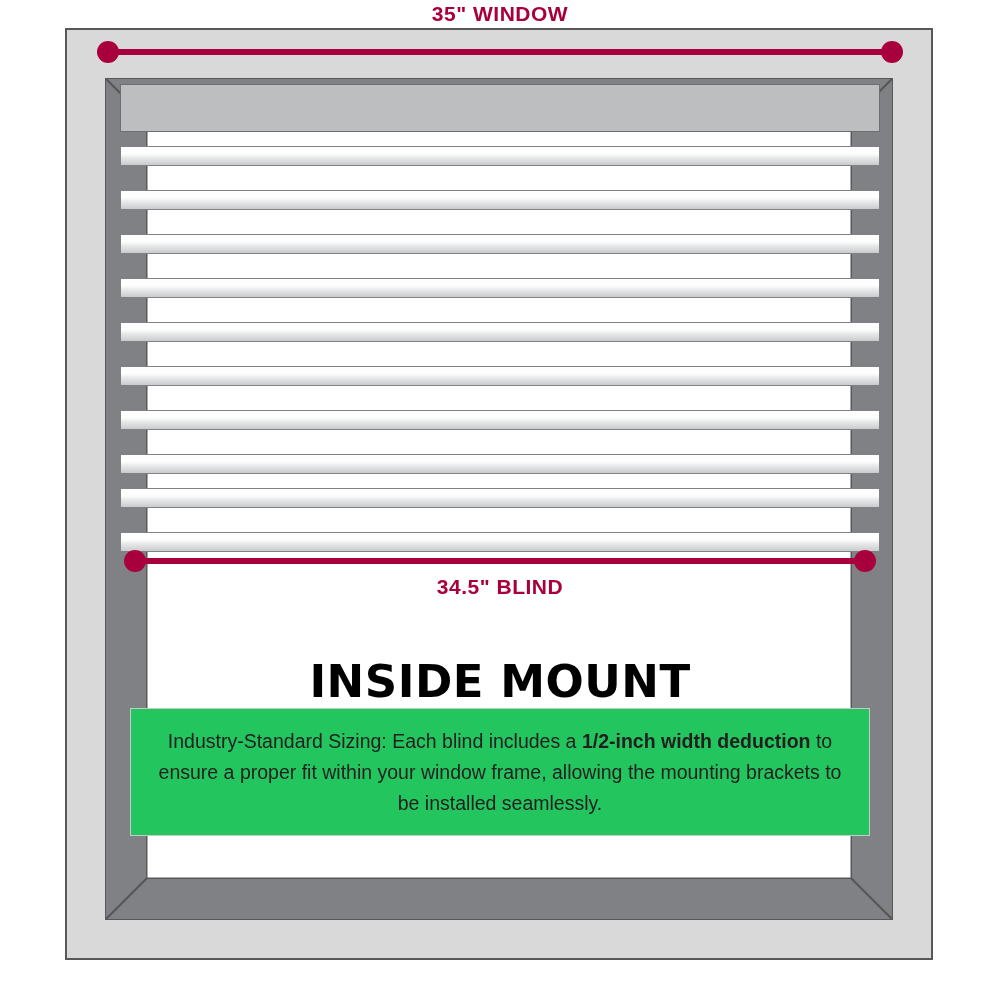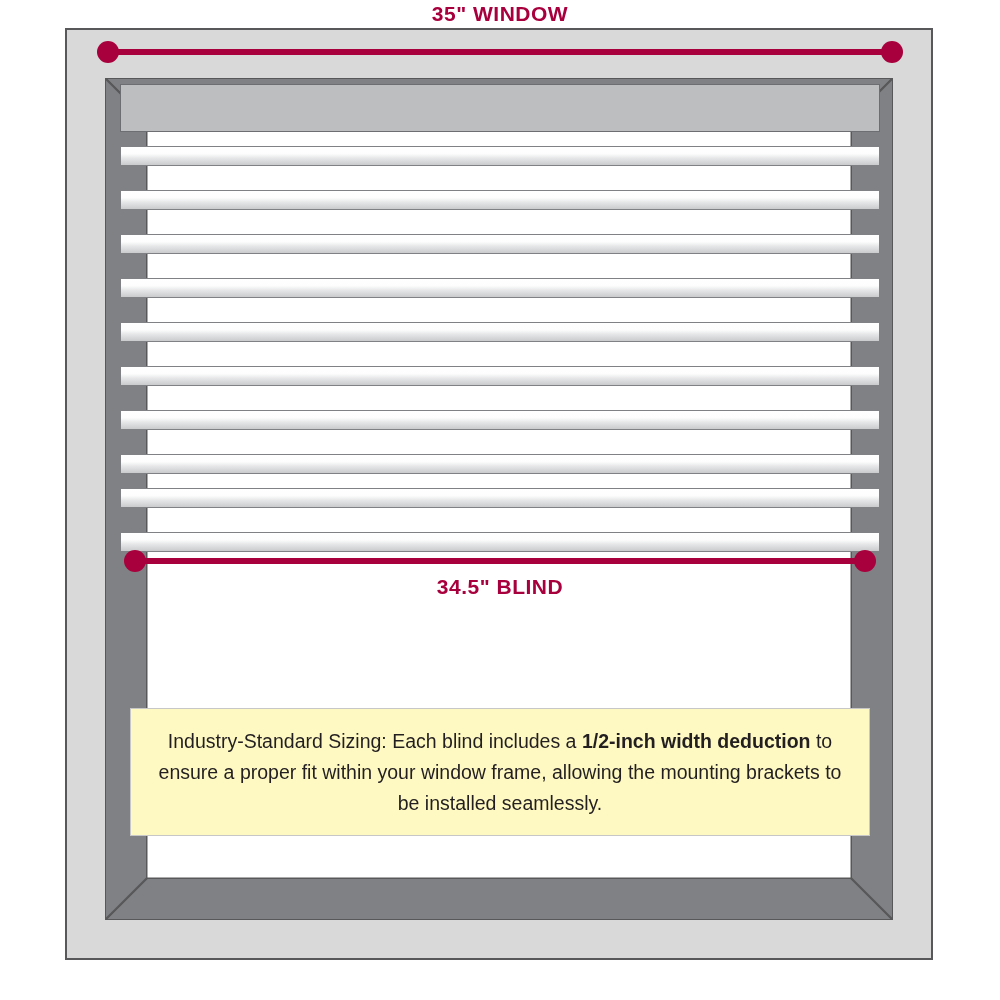--- a/index.html
+++ b/index.html
@@ -133,21 +133,21 @@
     font-family: "DejaVu Sans", sans-serif;
   }
 
   
   .note-box {
     position: absolute;
     left: 130px;
     top: 708px;
     width: 740px;
     height: 128px;
-    background: #fef9c3;
+    background: #22c55e;
     border: 1px solid #c7c7c7;
     box-sizing: border-box;
     display: flex;
     align-items: center;
     justify-content: center;
   }
   .note-text {
     font-size: 19.5px;
     line-height: 31px;
     color: #231f20;
@@ -194,20 +194,21 @@
   <div class="measure-line" style="left:110px; top:49px; width:780px;"></div>
   <div class="dot" style="left:97px;  top:41px;"></div>
   <div class="dot" style="left:881px; top:41px;"></div>
 
   <div class="measure-line" style="left:136px; top:558px; width:728px;"></div>
   <div class="dot" style="left:124px; top:550px;"></div>
   <div class="dot" style="left:854px; top:550px;"></div>
 
   <div class="blind-label">34.5" BLIND</div>
 
+  <div class="headline">INSIDE MOUNT</div>
 
   <div class="note-box">
     <div class="note-text">
       <span>Industry-Standard Sizing: Each blind includes a </span><b>1/2-inch width deduction</b><span> to ensure a proper fit within your window frame, allowing the mounting brackets to be installed seamlessly.</span>
     </div>
   </div>
 
 </div>
 
 </body></html>

